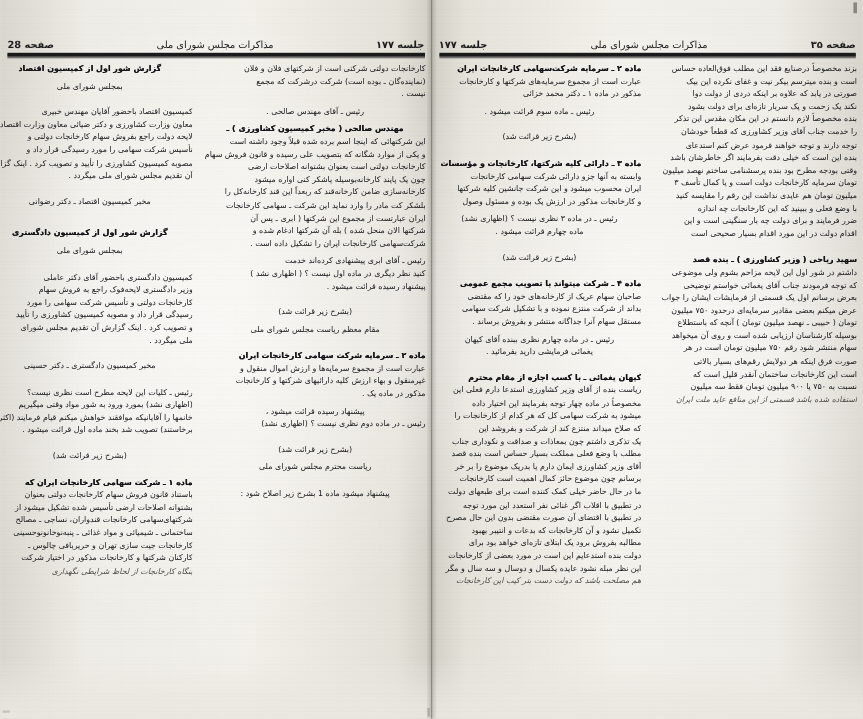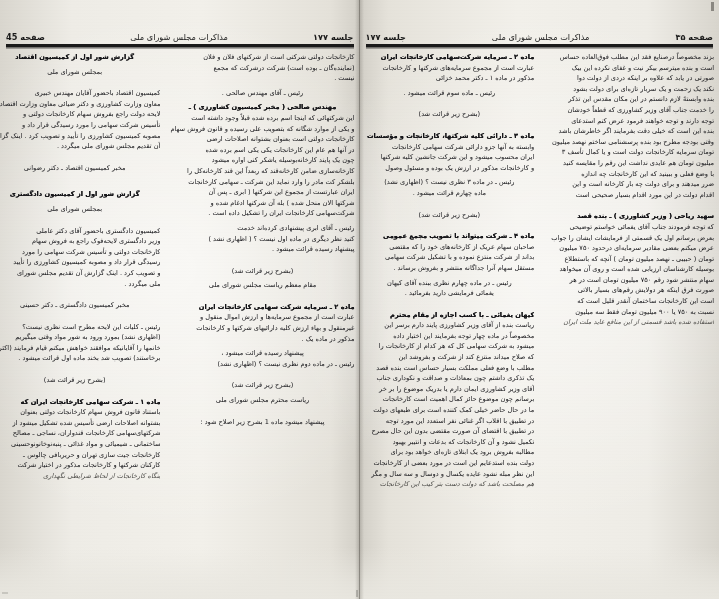--- a/index.html
+++ b/index.html
@@ -107,34 +107,35 @@
       </div>
       <div class="rule"></div>
 
       <div class="cols">
         <div class="col">
           <div class="blk">
             <span class="ln just">بزند مخصوصاً درصنایع فقد این مطلب فوق‌العاده حساس</span>
             <span class="ln just">است و بنده میترسم بیکر نیت و غفای نکرده این بیک</span>
             <span class="ln just">صورتی در یابد که علاوه بر اینکه دردی از دولت دوا</span>
             <span class="ln just">نکند یک زحمت و یک سربار تازه‌ای برای دولت بشود</span>
-            <span class="ln just">بنده وابستهً لازم دانستم در این مکان مقدس این تذکر</span>
+            <span class="ln just">بنده مخصوصاً لازم دانستم در این مکان مقدس این تذکر</span>
             <span class="ln just">را خدمت جناب آقای وزیر کشاورزی که قطعاً خودشان</span>
             <span class="ln just">توجه دارند و توجه خواهند فرمود عرض کنم استدعای</span>
             <span class="ln just">بنده این است که خیلی دقت بفرمایند اگر خاطرشان باشد</span>
             <span class="ln just">وقتی بودجه مطرح بود بنده پرسشنامی ساختم نهصد میلیون</span>
             <span class="ln just">تومان سرمایه کارخانجات دولت است و یا کمال تأسف ۳</span>
             <span class="ln just">میلیون تومان هم عایدی نداشت این رقم را مقایسه کنید</span>
             <span class="ln just">با وضع فعلی و ببینید که این کارخانجات چه اندازه</span>
-            <span class="ln just">ضرر میدهند و برای دولت چه بار کارخانه است و این</span>
+            <span class="ln just">ضرر فرمایند و برای دولت چه بار سنگینی است و این</span>
             <span class="ln just">اقدام دولت در این مورد اقدام بسیار صحیحی است</span>
           </div>
           <div class="gap"></div>
           <div class="blk">
             <span class="ln just b ink-heavy">سهید ریاحی ( وزیر کشاورزی ) ـ بنده قصد</span>
+            <span class="ln just">داشتم در شور اول این لایحه مزاحم بشوم ولی موضوعی</span>
             <span class="ln just">که توجه فرمودند جناب آقای یغمائی خواستم توضیحی</span>
             <span class="ln just">بعرض برسانم اول یک قسمتی از فرمایشات ایشان را جواب</span>
             <span class="ln just">عرض میکنم بعضی مقادیر سرمایه‌ای درحدود ۷۵۰ میلیون</span>
             <span class="ln just">تومان ( حبیبی ـ نهصد میلیون تومان ) آنچه که باستطلاع</span>
             <span class="ln just">بوسیله کارشناسان ارزیابی شده است و روی آن میخواهد</span>
             <span class="ln just">سهام منتشر شود رقم ۷۵۰ میلیون تومان است در هر</span>
             <span class="ln just">صورت فرق اینکه هر دولایش رقم‌های بسیار بالاتی</span>
             <span class="ln just">است این کارخانجات ساختمان آنقدر قلیل است که</span>
             <span class="ln just">نسبت به ۷۵۰ یا ۹۰۰ میلیون تومان فقط سه میلیون</span>
             <span class="ln just faded">استفاده شده باشد قسمتی از این منافع عاید ملت ایران</span>
@@ -176,26 +177,26 @@
             <span class="ln just">بداند از شرکت منتزع نموده و با تشکیل شرکت سهامی</span>
             <span class="ln just">مستقل سهام آنرا جداگانه منتشر و بفروش برساند .</span>
           </div>
           <div class="blk">
             <span class="ln c">رئیس ـ در ماده چهارم نظری ببنده آقای کیهان</span>
             <span class="ln c">یغمائی فرمایشی دارید بفرمائید .</span>
           </div>
           <div class="gap"></div>
           <div class="blk">
             <span class="ln just b ink-heavy">کیهان یغمائی ـ با کسب اجازه از مقام محترم</span>
-            <span class="ln just">ریاست بنده از آقای وزیر کشاورزی پایند دارم برسر این</span>
+            <span class="ln just">ریاست بنده از آقای وزیر کشاورزی استدعا دارم فعلی این</span>
             <span class="ln just">مخصوصاً در ماده چهار توجه بفرمایند این اختیار داده</span>
             <span class="ln just">میشود به شرکت سهامی کل که هر کدام از کارخانجات را</span>
             <span class="ln just">که صلاح میداند منتزع کند از شرکت و بفروشد این</span>
+            <span class="ln just">یک تذکری داشتم چون بمعاذات و صداقت و نکوداری جناب</span>
             <span class="ln just">مطلب با وضع فعلی مملکت بسیار حساس است بنده قصد</span>
-            <span class="ln just">یک تذکری داشتم چون بمعاذات و صداقت و نکوداری جناب</span>
             <span class="ln just">آقای وزیر کشاورزی ایمان دارم یا بدریک موضوع را بر خر</span>
             <span class="ln just">برسانم چون موضوع حائز کمال اهمیت است کارخانجات</span>
             <span class="ln just">ما در حال حاضر خیلی کمک کننده است برای طبعهای دولت</span>
             <span class="ln just">در تطبیق با اقلاب اگر غنائی نفر استعدد این مورد توجه</span>
             <span class="ln just">در تطبیق با اقتضای آن صورت مقتضی بدون این حال مصرح</span>
             <span class="ln just">تکمیل نشود و آن کارخانجات که بدعات و انتیبر بهبود</span>
             <span class="ln just">مطالبه بفروش برود یک ابتلای تازه‌ای خواهد بود برای</span>
             <span class="ln just">دولت بنده استدعایم این است در مورد بعضی از کارخانجات</span>
             <span class="ln just">این نظر مبله نشود عایده یکسال و دوسال و سه سال و مگر</span>
             <span class="ln just faded">هم مصلحت باشد که دولت دست بتر کیب این کارخانجات</span>
@@ -203,40 +204,39 @@
           </div>
         </div>
       </div>
       <div class="bottom-fade"></div>
     </div>
 
     <div class="page">
       <div class="runhead">
         <span class="rh-item">جلسه ۱۷۷</span>
         <span class="rh-center">مذاکرات مجلس شورای ملی</span>
-        <span class="rh-item">صفحه 45</span>
+        <span class="rh-item">صفحه 28</span>
       </div>
       <div class="rule"></div>
 
       <div class="cols">
         <div class="col">
           <div class="blk">
             <span class="ln just">کارخانجات دولتی شرکتی است از شرکتهای فلان و فلان</span>
             <span class="ln just">(نماینده‌گان ـ بوده است) شرکت درشرکت که مجمع</span>
             <span class="ln just">نیست .</span>
           </div>
           <div class="blk">
             <span class="ln c">رئیس ـ آقای مهندس صالحی .</span>
           </div>
           <div class="blk">
             <span class="ln c b ink-heavy">مهندس صالحی ( مخبر کمیسیون کشاورزی ) ـ</span>
             <span class="ln just">این شرکتهائی که اینجا اسم برده شده قبلاً وجود داشته است</span>
             <span class="ln just">و یکی از موارد شگانه که بتصویب علی رسیده و قانون فروش سهام</span>
             <span class="ln just">کارخانجات دولتی است بعنوان بشتوانه اصلاحات ارضی</span>
-            <span class="ln just">در آنها هم عام این کارخانجات یکی یکی اسم برده شده</span>
             <span class="ln just">چون یک پایند کارخانه‌بوسیله یاشکر کنی اواره میشود</span>
             <span class="ln just">کارخانه‌سازی ضامن کارخانه‌قند که ربعداً این قند کارخانه‌کل را</span>
             <span class="ln just">بلشکر کت مادر را وارد نماید این شرکت ـ سهامی کارخانجات</span>
             <span class="ln just">ایران عبارتست از مجموع این شرکتها ( ابری ـ پس آن</span>
             <span class="ln just">شرکتها الان منحل شده ) بله آن شرکتها ادغام شده و</span>
             <span class="ln just">شرکت‌سهامی کارخانجات ایران را تشکیل داده است .</span>
           </div>
           <div class="blk">
             <span class="ln just">رئیس ـ آقای ابری پیشنهادی کرده‌اند خدمت</span>
             <span class="ln just">کنید نظر دیگری در ماده اول نیست ؟ ( اظهاری نشد )</span>

